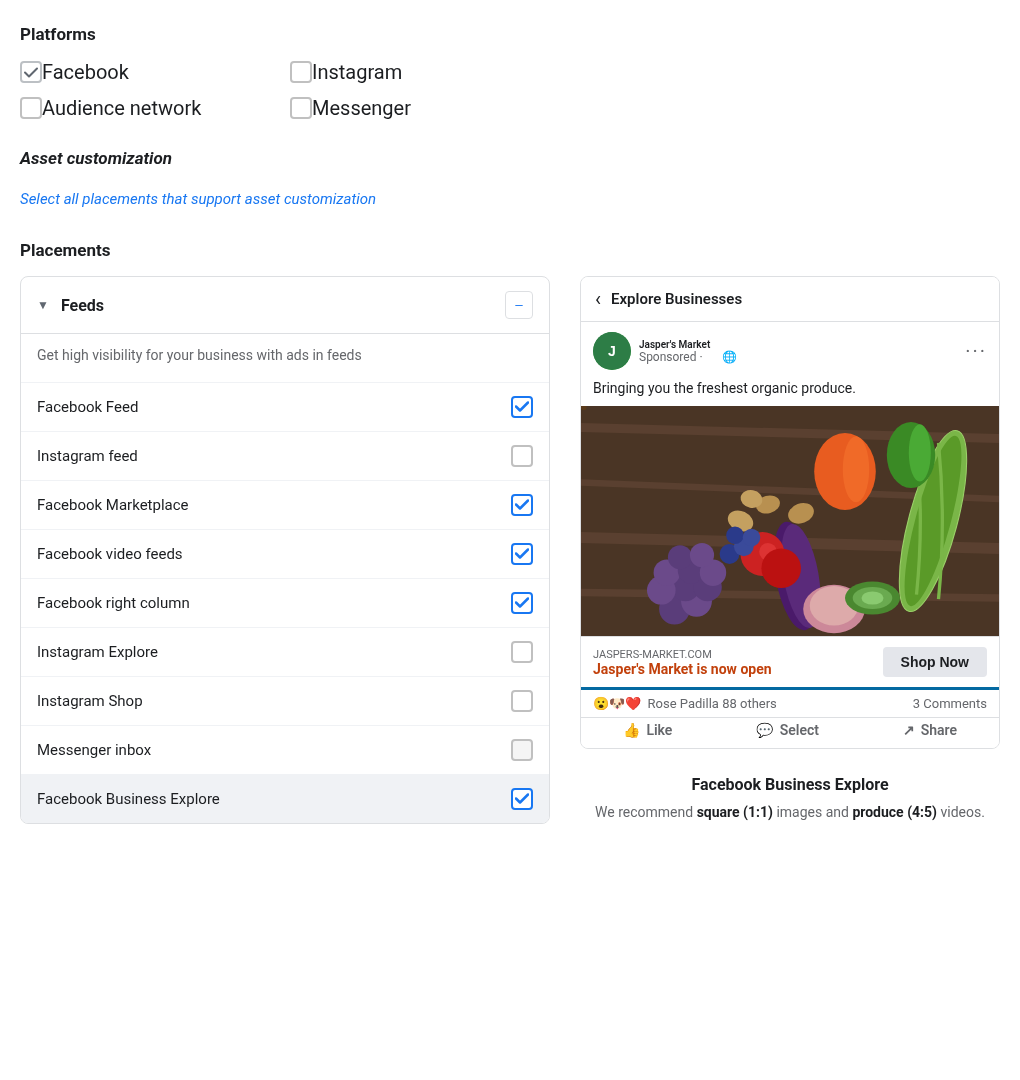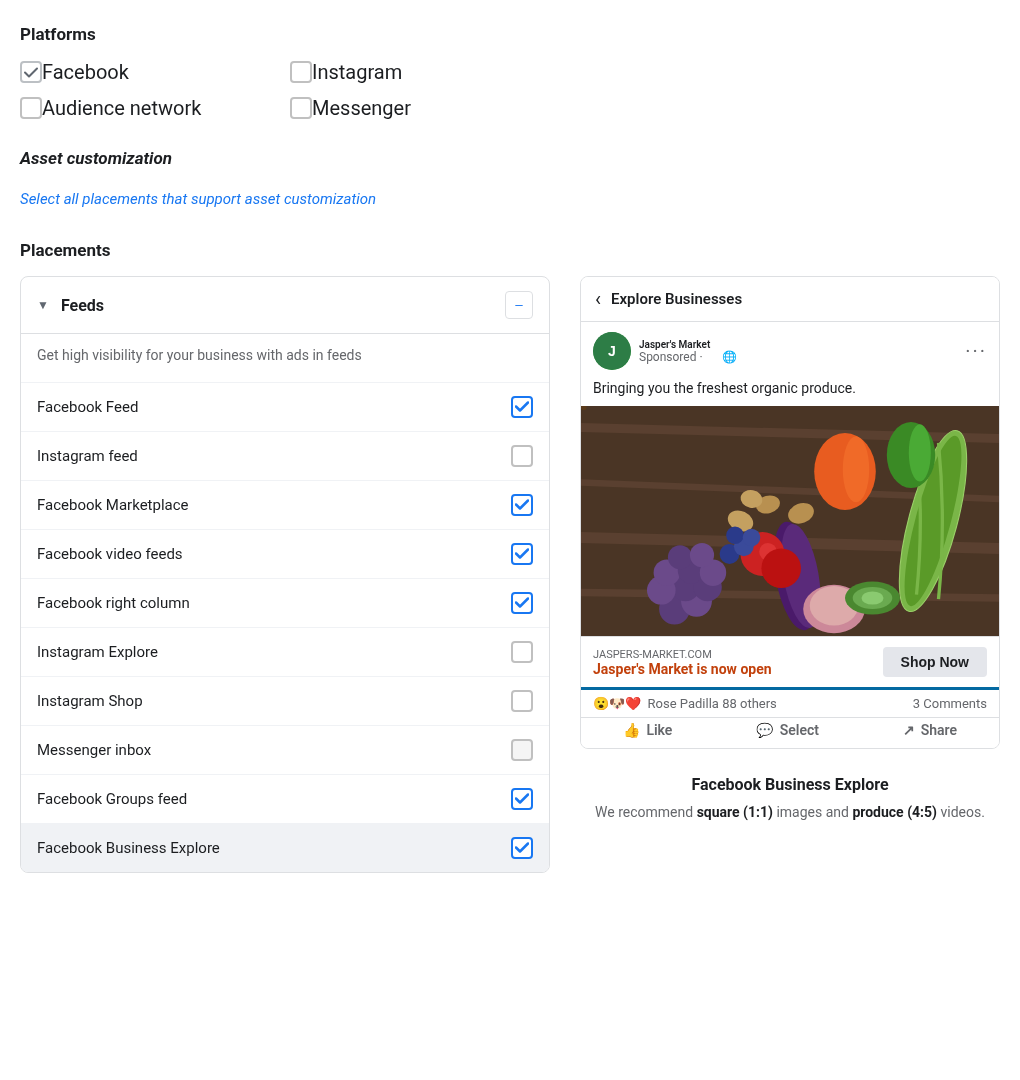--- a/index.html
+++ b/index.html
@@ -480,28 +480,20 @@
         <div class="placement-row">
           <span class="placement-name">Instagram Shop</span>
           <div class="checkbox-empty"></div>
         </div>
 
         <div class="placement-row">
           <span class="placement-name">Messenger inbox</span>
           <div class="checkbox-disabled"></div>
         </div>
 
-        <div class="placement-row">
-          <span class="placement-name">Facebook Groups feed</span>
-          <div class="checkbox-blue">
-            <svg width="14" height="11" viewBox="0 0 14 11" fill="none">
-              <path d="M1 5.5L5 9.5L13 1.5" stroke="#1877f2" stroke-width="2.5" stroke-linecap="round" stroke-linejoin="round"></path>
-            </svg>
-          </div>
-        </div>
 
         <div class="placement-row highlighted">
           <span class="placement-name">Facebook Business Explore</span>
           <div class="checkbox-blue">
             <svg width="14" height="11" viewBox="0 0 14 11" fill="none">
               <path d="M1 5.5L5 9.5L13 1.5" stroke="#1877f2" stroke-width="2.5" stroke-linecap="round" stroke-linejoin="round"></path>
             </svg>
           </div>
         </div>
       </div>

